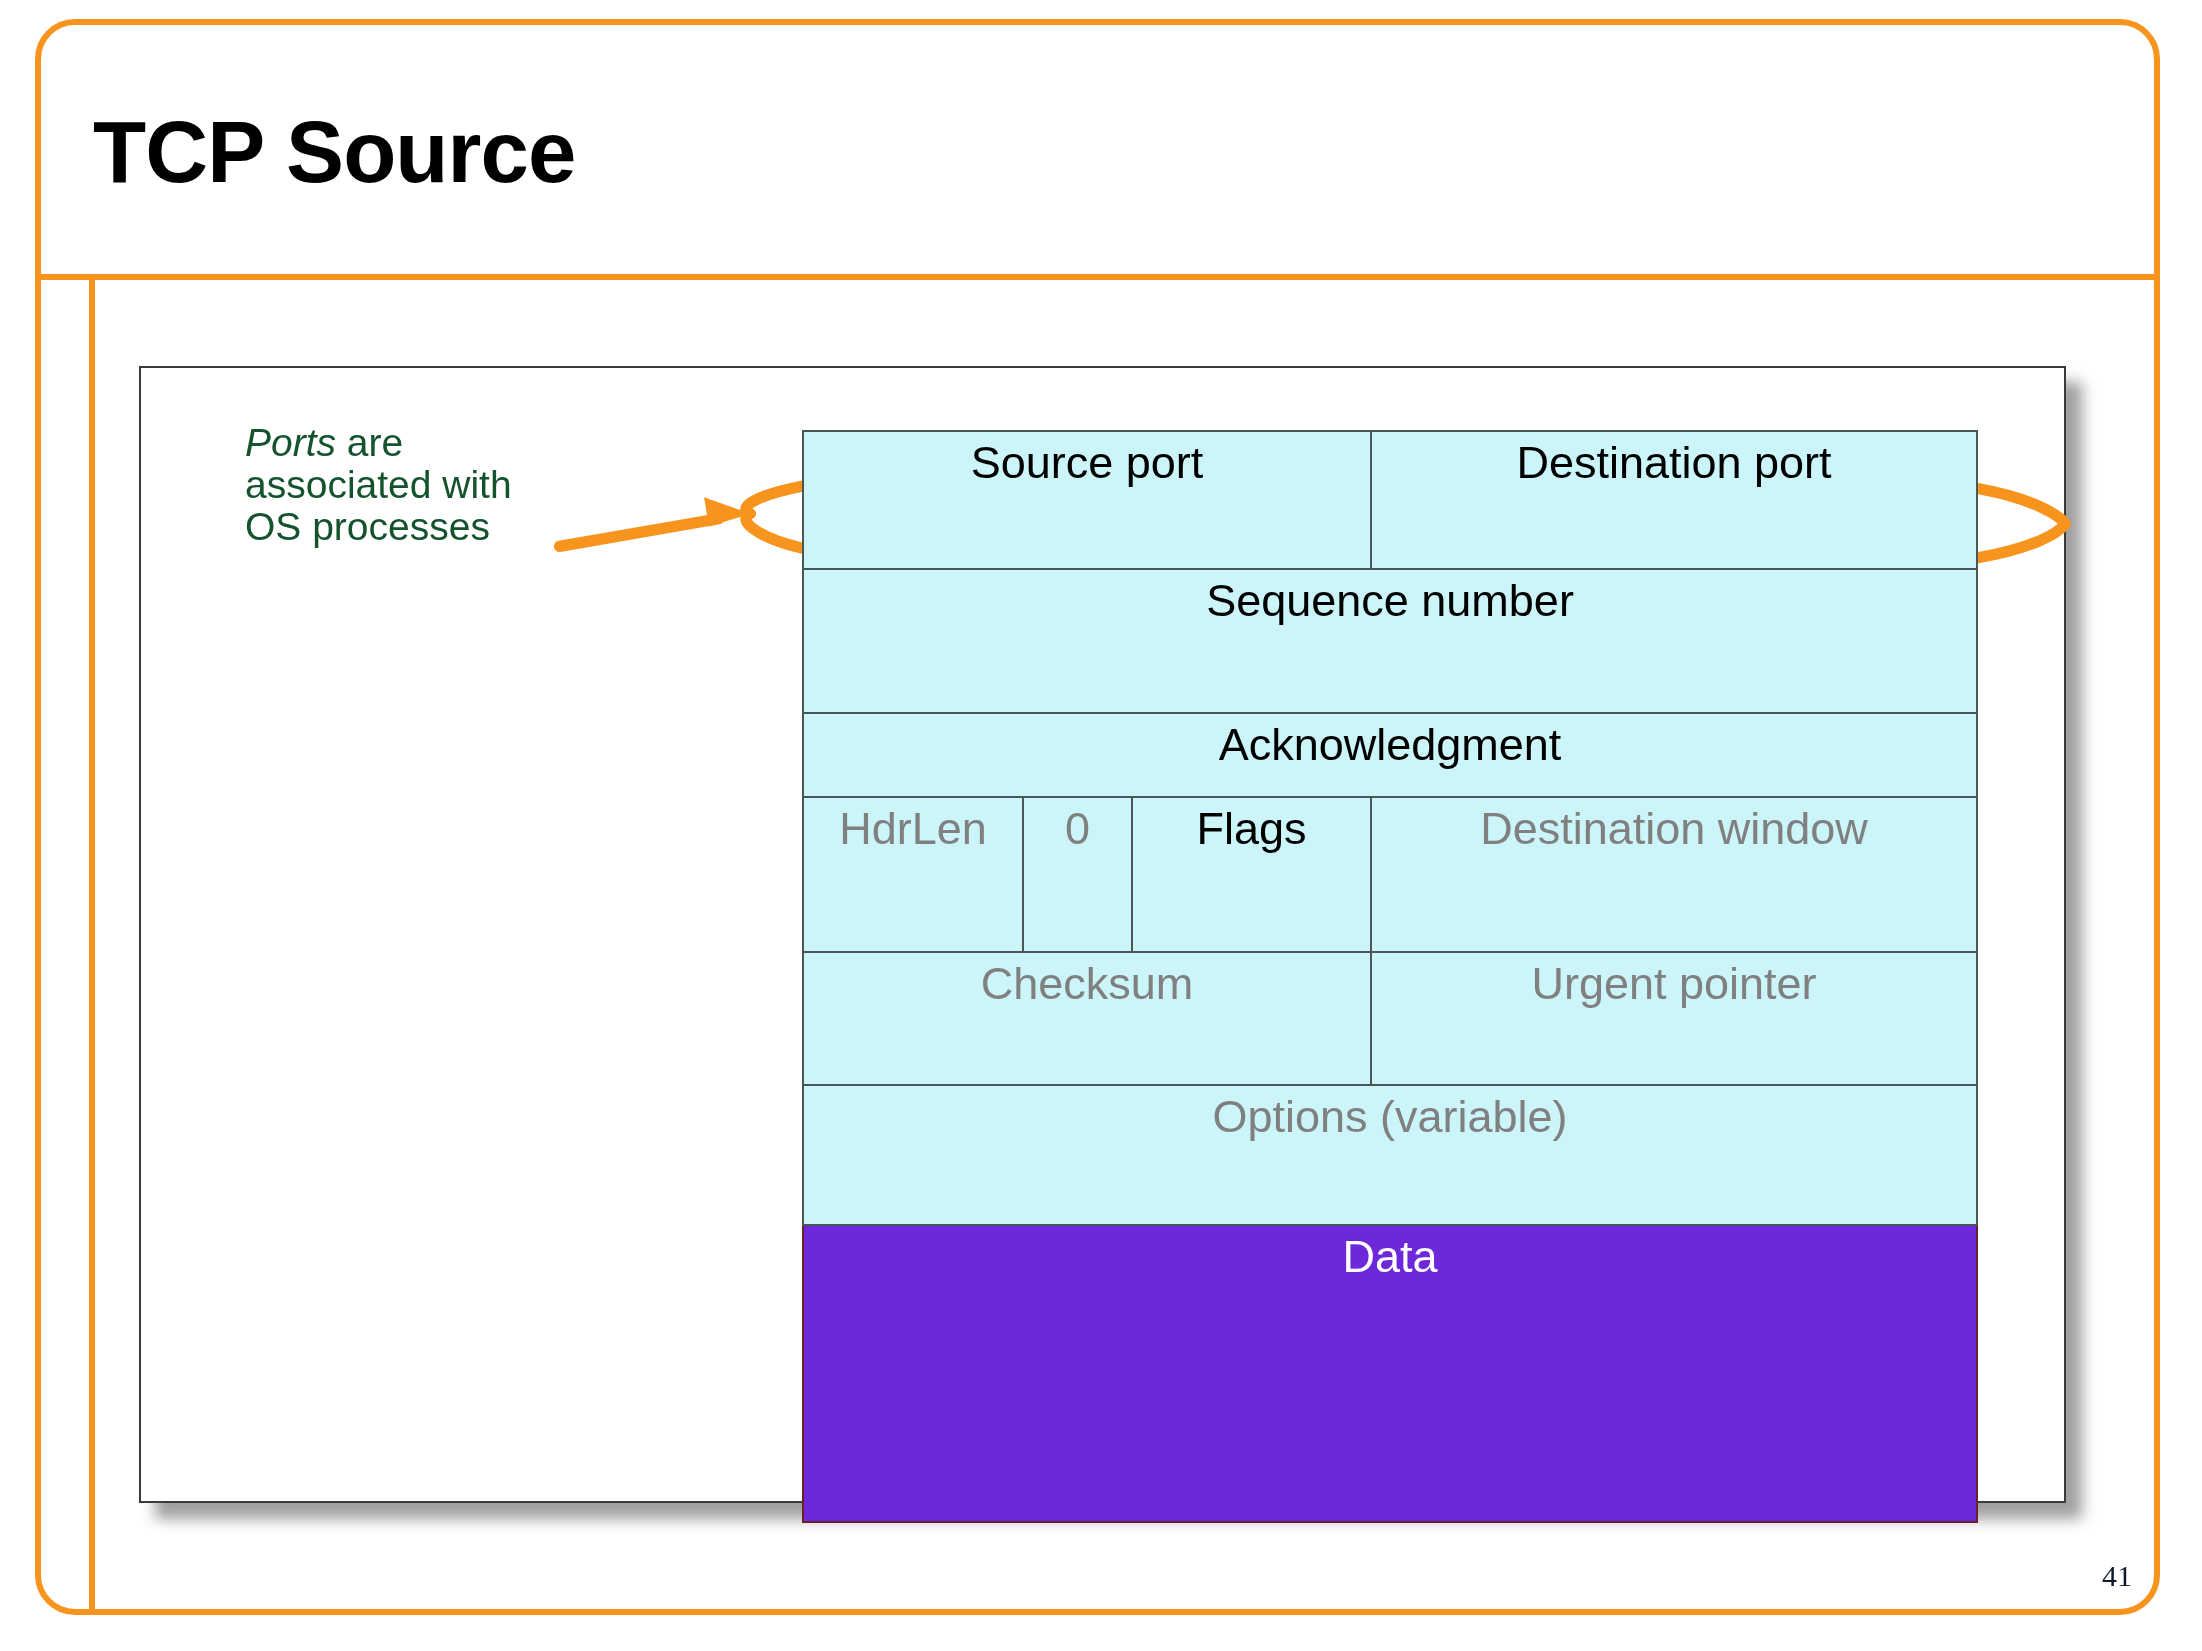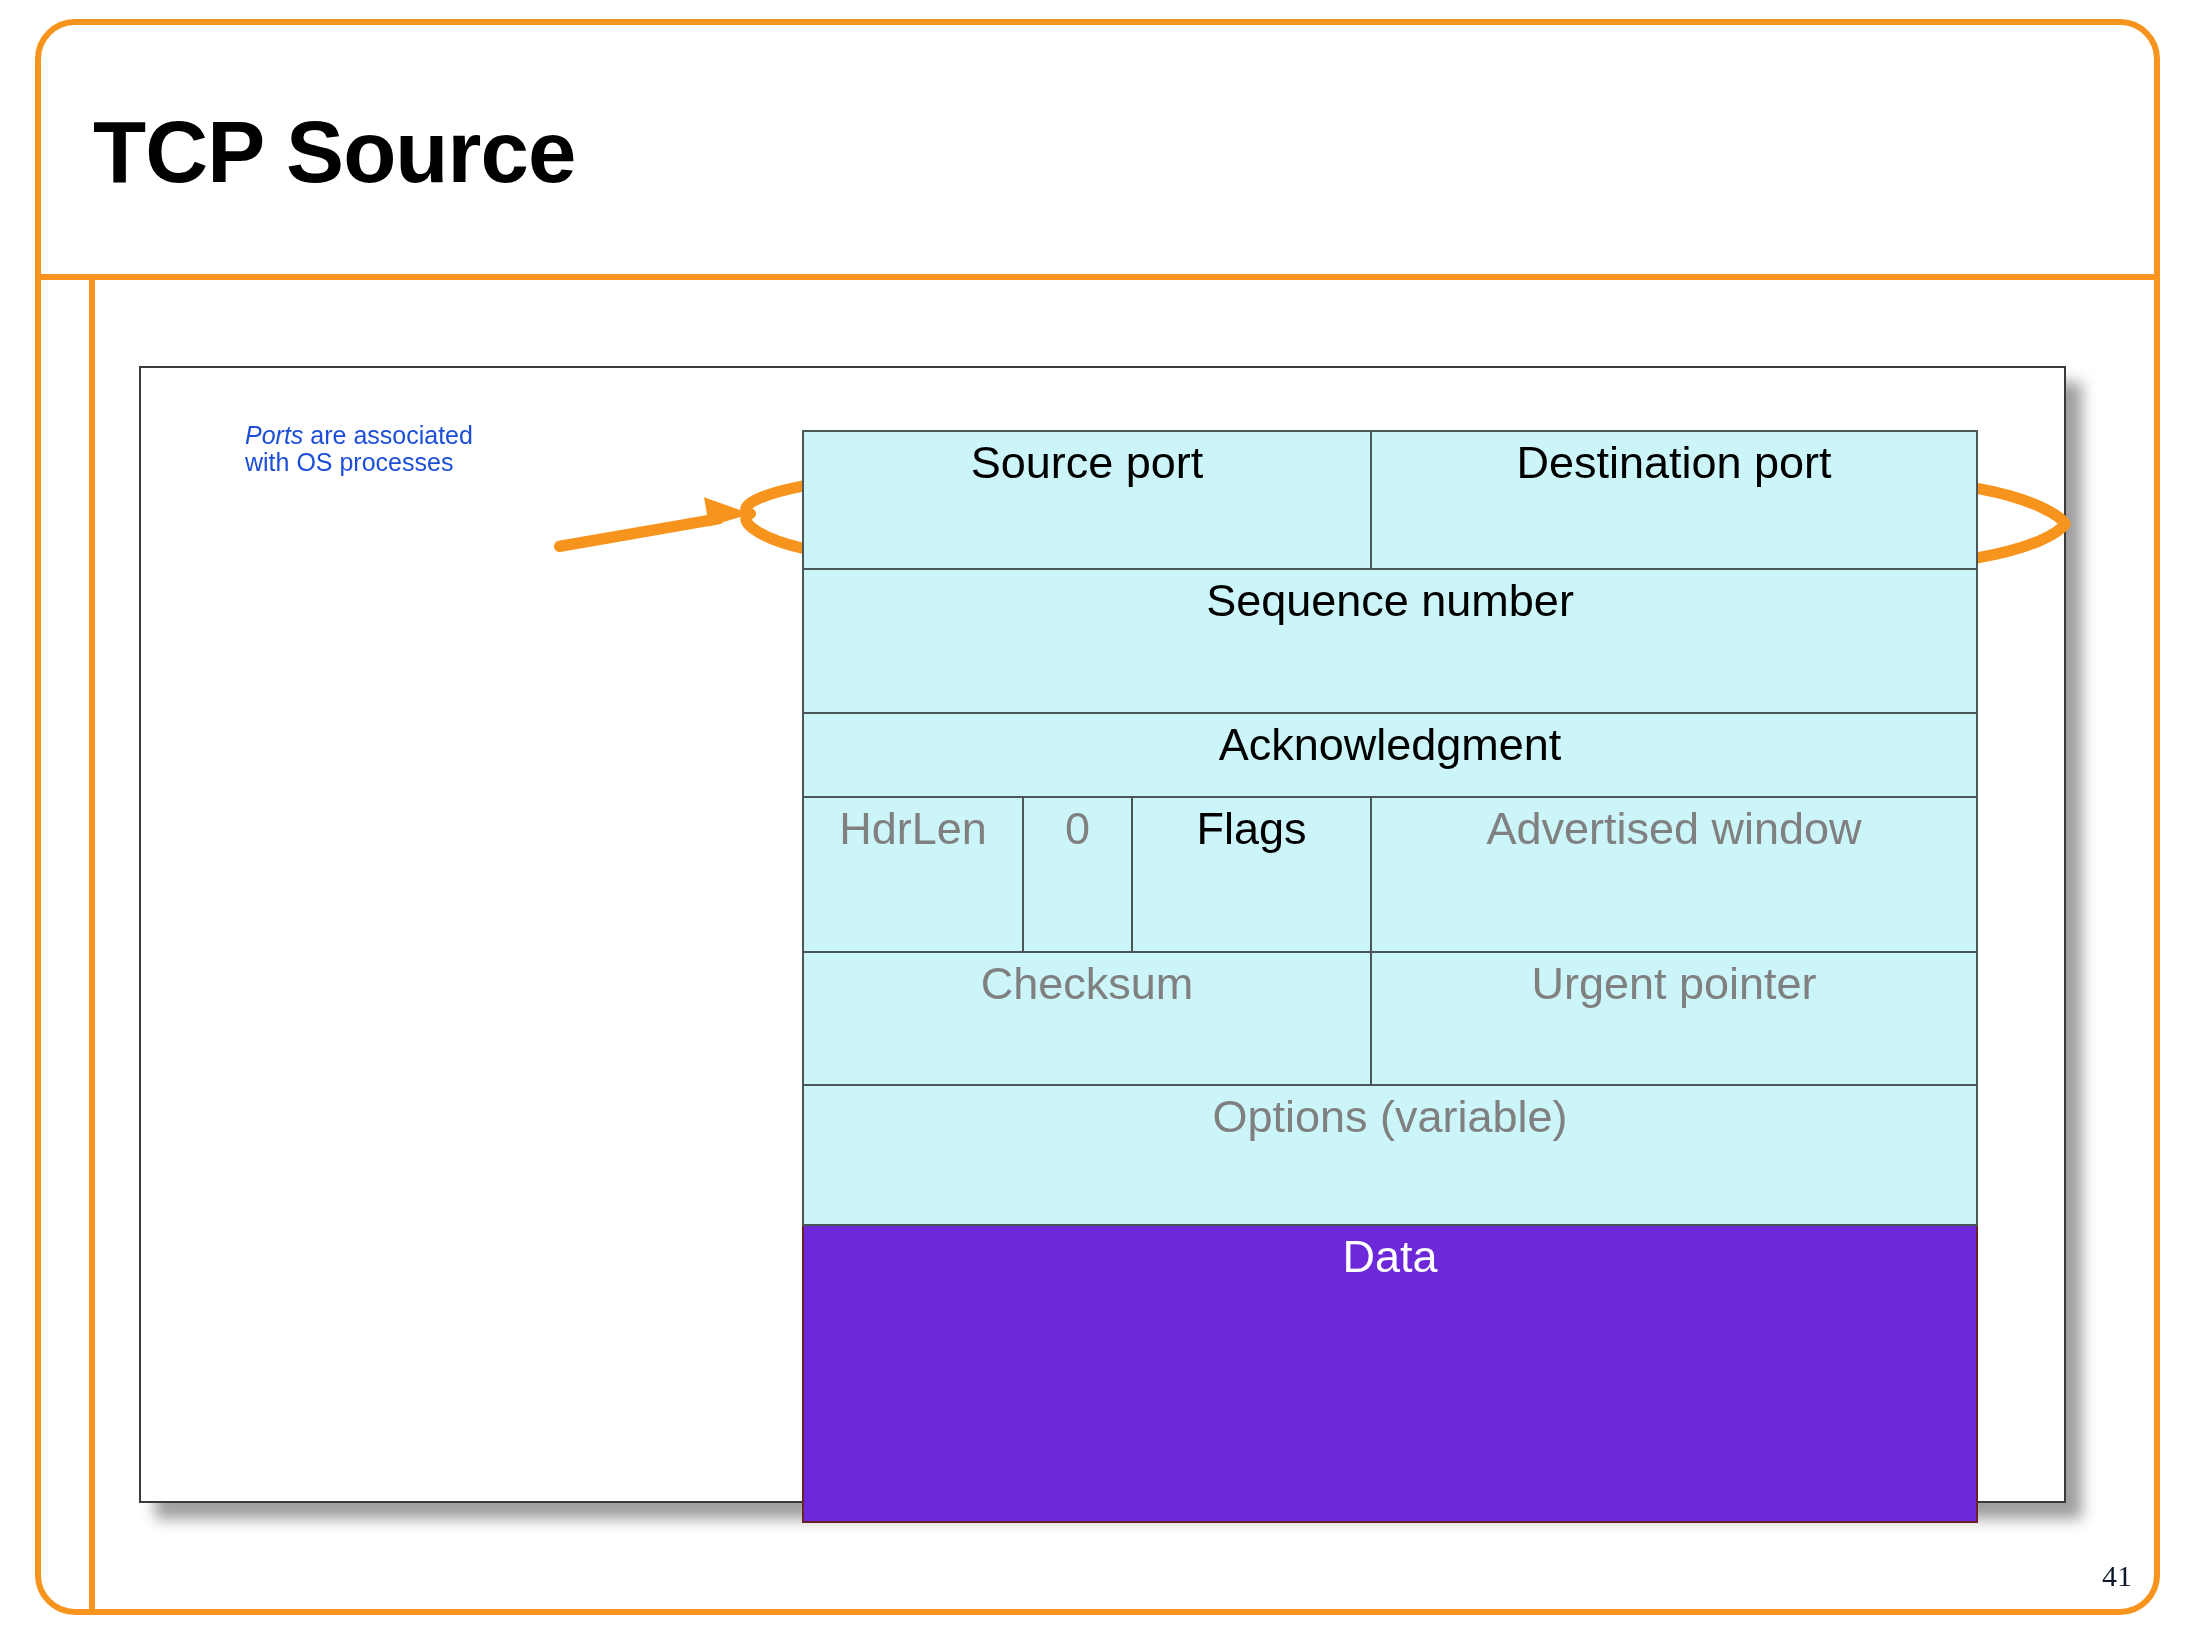--- a/index.html
+++ b/index.html
@@ -81,22 +81,22 @@
     box-sizing: border-box;
     box-shadow: 15.5px 15.5px 13.8px rgba(0,0,0,0.38);
   }
 
   
   #callout-note {
     position: absolute;
     left: 245px;
     top: 422px;
     width: 275px;
-    color: #1d4ed8;
-    font-size: 25px;
+    color: #14532d;
+    font-size: 39px;
     line-height: 1.08;
   }
   #callout-note .em { font-style: italic; }
 
   
   #annot-svg {
     position: absolute;
     left: 0; top: 0;
     width: 2203px; height: 1652px;
     pointer-events: none;
@@ -181,21 +181,21 @@
     </tr>
 
     <tr style="height:84px">
       <td colspan="6">Acknowledgment</td>
     </tr>
 
     <tr style="height:155px">
       <td class="dim">HdrLen</td>
       <td class="dim">0</td>
       <td>Flags</td>
-      <td class="dim" colspan="3">Advertised window</td>
+      <td class="dim" colspan="3">Destination window</td>
     </tr>
 
     <tr style="height:133px">
       <td class="dim" colspan="3">Checksum</td>
       <td class="dim" colspan="3">Urgent pointer</td>
     </tr>
 
     <tr style="height:140px">
       <td class="dim" colspan="6">Options (variable)</td>
     </tr>

